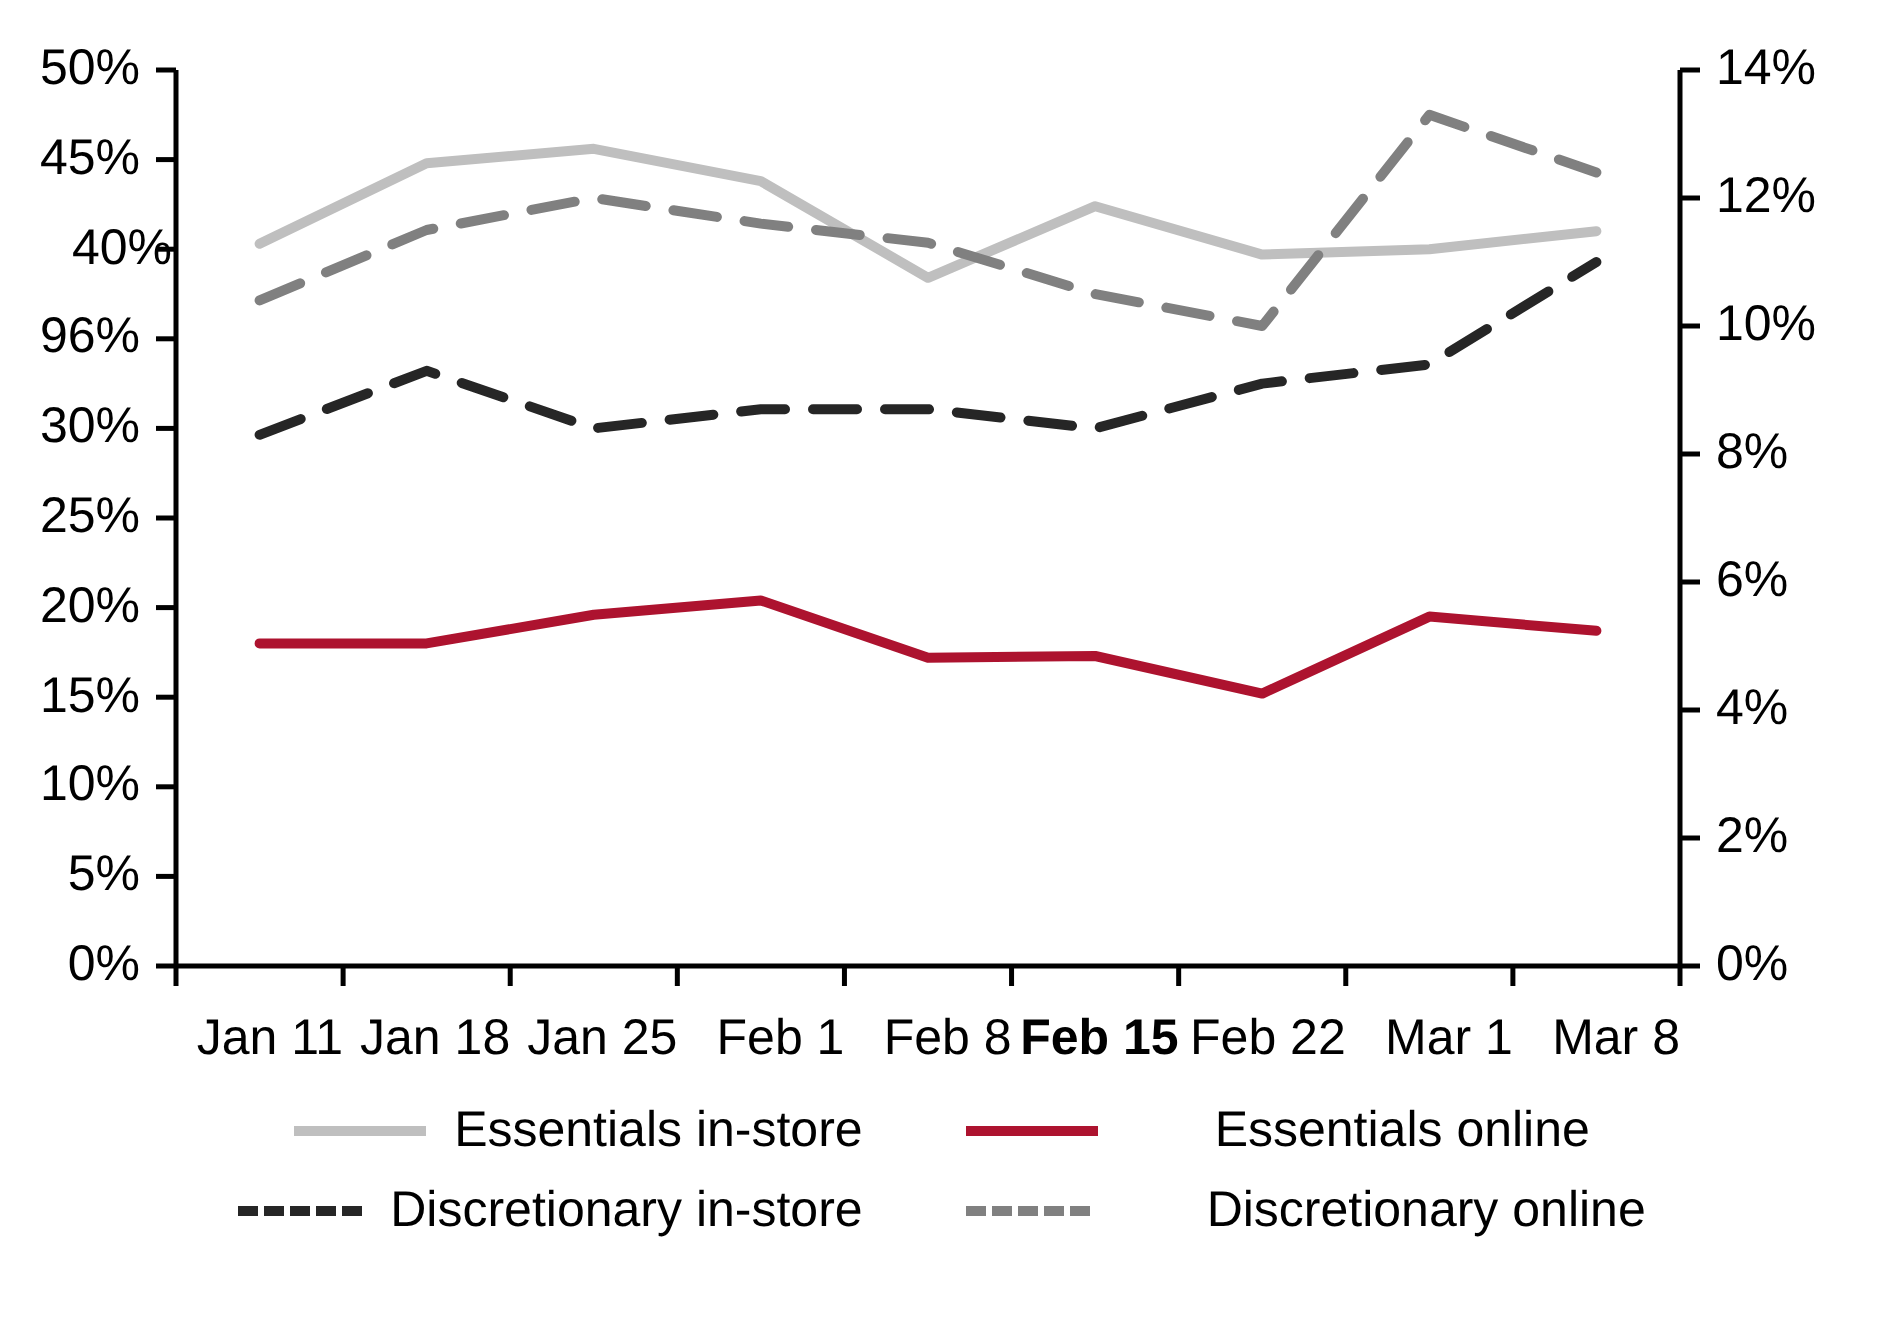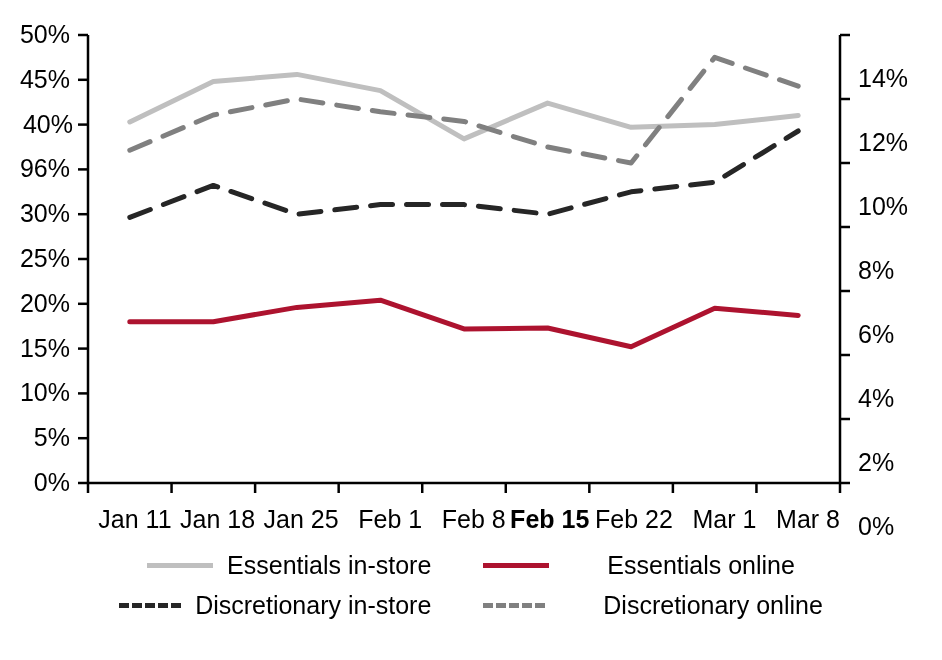--- a/index.html
+++ b/index.html
@@ -1,21 +1,21 @@
 <!DOCTYPE html>
 <html><head>
 <meta charset="utf-8">
 <style>
   html,body{margin:0;padding:0;background:#ffffff;}
   body{width:942px;height:660px;font-family:"Liberation Sans","DejaVu Sans",sans-serif;color:#000;}
   #chart-root{position:relative;width:942px;height:660px;overflow:hidden;}
   #plot-svg{position:absolute;left:0;top:0;}
   .tick-label{position:absolute;font-size:25px;line-height:25px;color:#000;white-space:nowrap;}
   .ytick-left{text-align:right;}
-  .ytick-right{text-align:right;margin-top:44px;}
+  .ytick-right{text-align:right;}
   .xtick{text-align:right;}
   #legend{position:absolute;left:0;top:545;width:942px;}
   .legend-row{display:flex;justify-content:center;align-items:center;}
   .legend-row.row1{margin-top:6px;}
   .legend-row.row2{margin-top:12px;}
   .legend-entry{display:flex;align-items:center;}
   .legend-entry.gap{margin-left:52px;gap:44px;}
   .swatch{display:inline-block;height:0;border-top-width:5px;border-top-style:solid;width:66px;margin-right:14px;}
   .legend-text{font-size:25px;line-height:28px;color:#000;white-space:nowrap;}
 </style>
@@ -75,21 +75,21 @@
 
   <div id="ylabels-left">
       <div class="tick-label ytick-left" style="left: 0px; width: 70px; top: 470px;">0%</div>
       <div class="tick-label ytick-left" style="left: 0px; width: 70px; top: 425.2px;">5%</div>
       <div class="tick-label ytick-left" style="left: 0px; width: 70px; top: 380.4px;">10%</div>
       <div class="tick-label ytick-left" style="left: 0px; width: 70px; top: 335.6px;">15%</div>
       <div class="tick-label ytick-left" style="left: 0px; width: 70px; top: 290.8px;">20%</div>
       <div class="tick-label ytick-left" style="left: 0px; width: 70px; top: 246px;">25%</div>
       <div class="tick-label ytick-left" style="left: 0px; width: 70px; top: 201.2px;">30%</div>
       <div class="tick-label ytick-left" style="left: 0px; width: 70px; top: 156.4px;">96%</div>
-      <div class="tick-label ytick-left" style="left: 3px; width: 70px; top: 111.6px;">40%</div>
+      <div class="tick-label ytick-left" style="left: 16px; width: 70px; top: 111.6px;">40%</div>
       <div class="tick-label ytick-left" style="left: 0px; width: 70px; top: 66.8px;">45%</div>
       <div class="tick-label ytick-left" style="left: 0px; width: 70px; top: 22px;">50%</div>
     </div>
   <div id="ylabels-right">
       <div class="tick-label ytick-right" style="left: 858px; top: 470px;">0%</div>
       <div class="tick-label ytick-right" style="left: 858px; top: 406px;">2%</div>
       <div class="tick-label ytick-right" style="left: 858px; top: 342px;">4%</div>
       <div class="tick-label ytick-right" style="left: 858px; top: 278px;">6%</div>
       <div class="tick-label ytick-right" style="left: 858px; top: 214px;">8%</div>
       <div class="tick-label ytick-right" style="left: 858px; top: 150px;">10%</div>

